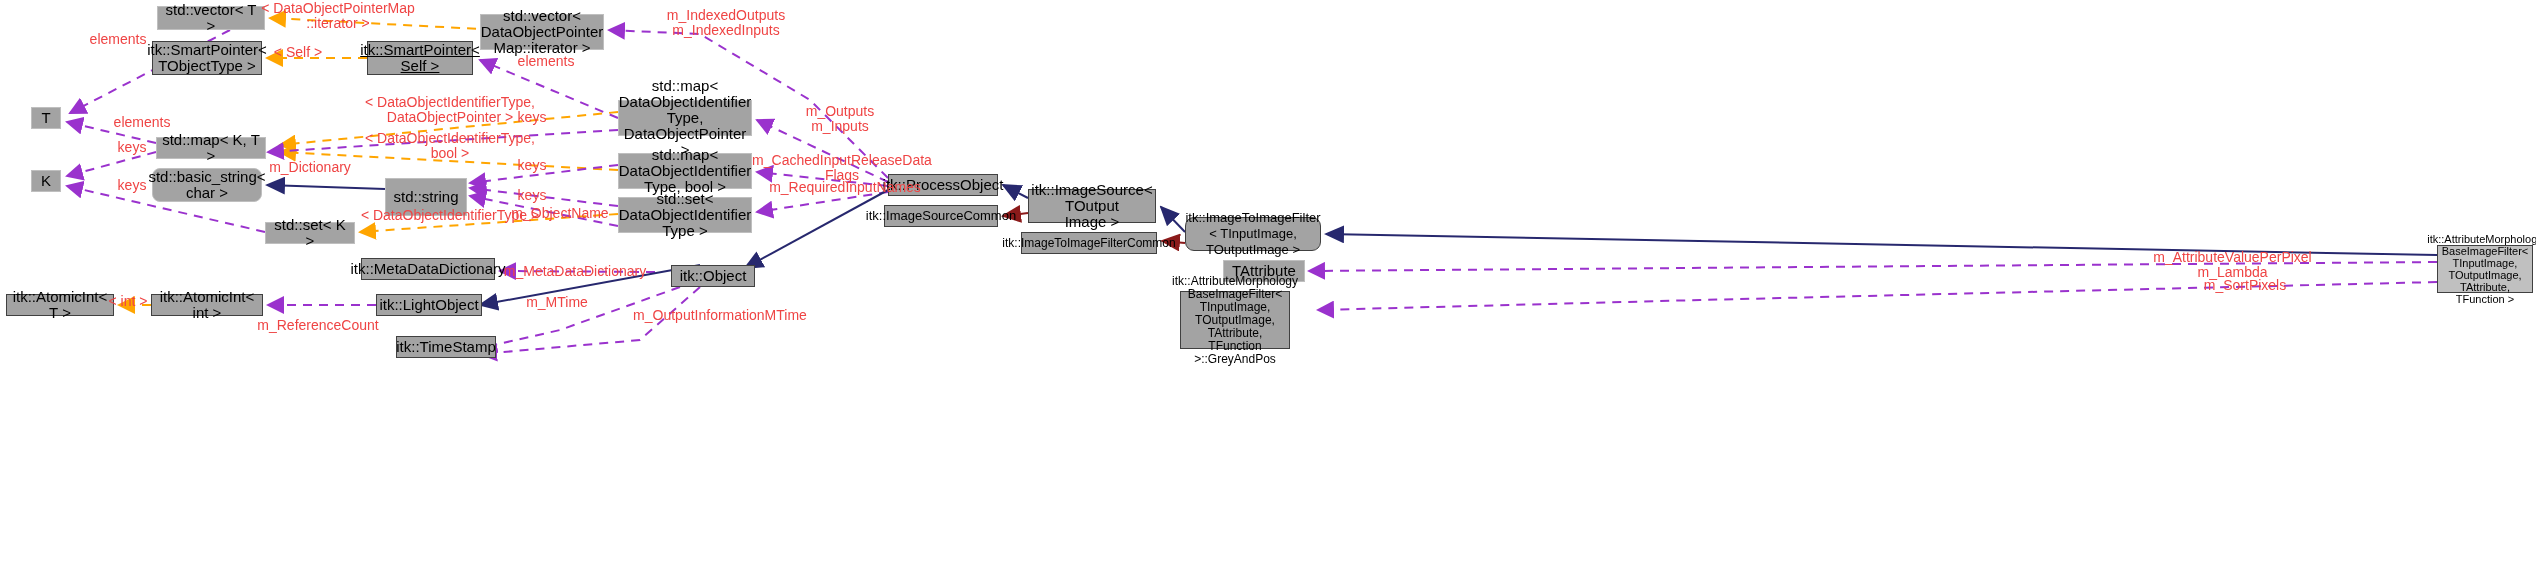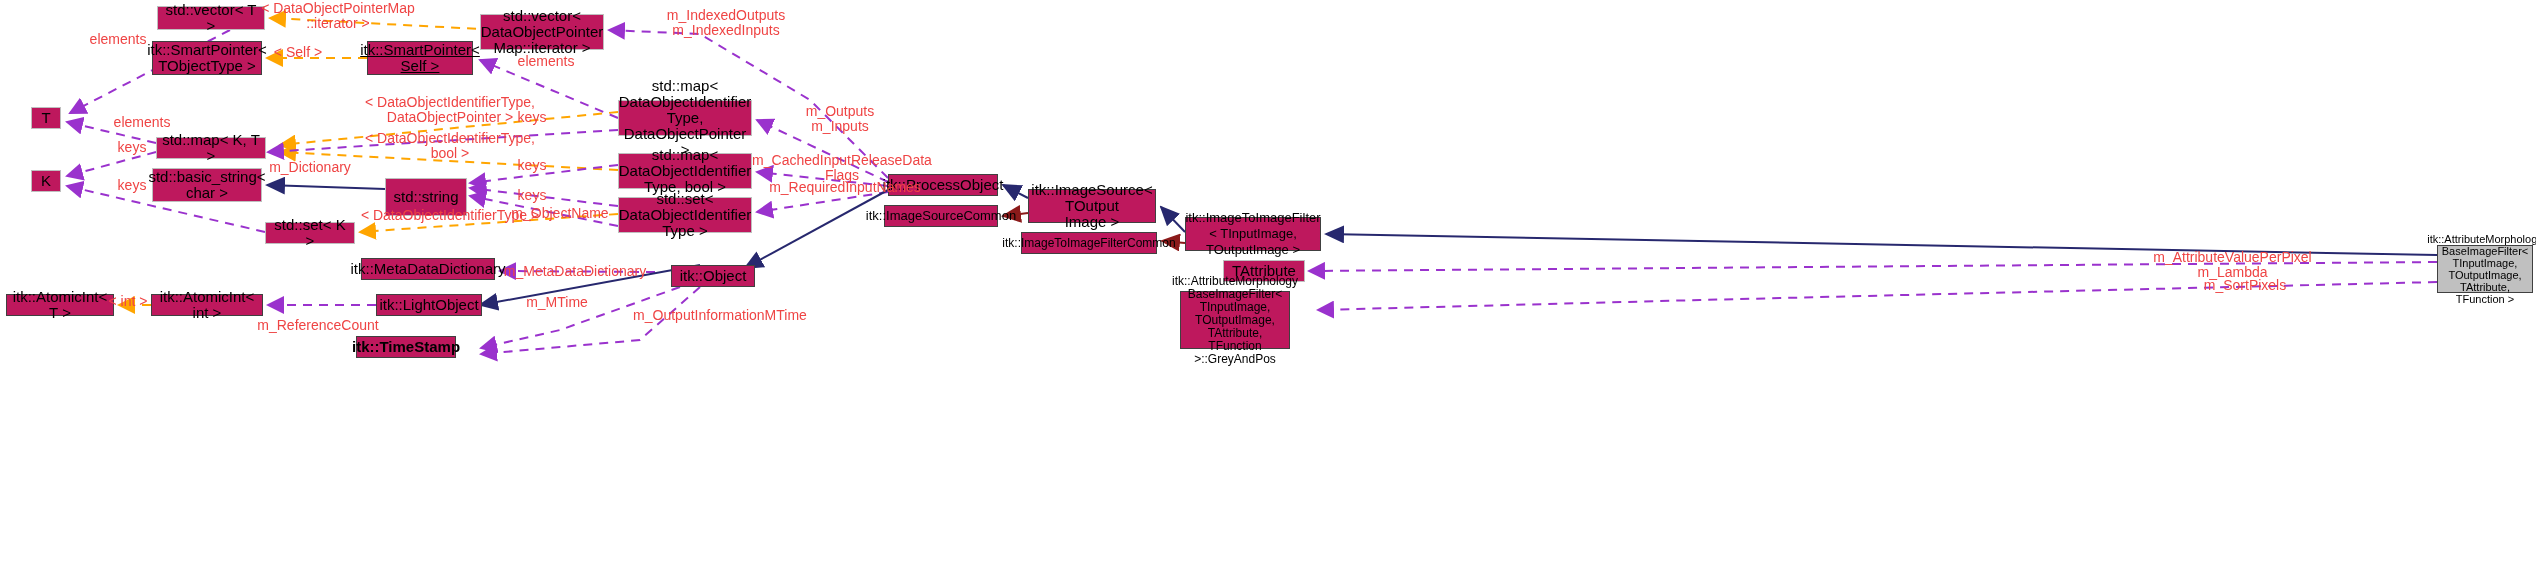--- a/index.html
+++ b/index.html
@@ -1,21 +1,21 @@
 <!DOCTYPE html>
 <html><head>
 <meta charset="utf-8">
 <style>
   html,body{margin:0;padding:0;background:#ffffff;}
   body{font-family:"Liberation Sans","DejaVu Sans",sans-serif;}
   #canvas{position:relative;width:2536px;height:576px;background:#ffffff;overflow:hidden;}
   svg#edges{position:absolute;left:0;top:0;width:2536px;height:576px;pointer-events:none;}
 
   .node{position:absolute;box-sizing:border-box;display:flex;align-items:center;justify-content:center;
-        text-align:center;background:#be185d;font-size:15px;line-height:16px;color:#000000;
+        text-align:center;background:#a3a3a3;font-size:15px;line-height:16px;color:#000000;
         padding:2px 4px;white-space:pre-line;}
   
   .n-light{border:1px solid #bfbfbf;}
   
   .n-dark{border:1.6px solid #404040;}
   
   .n-focus{border:1.6px solid #404040;background:#c0c0c0;}
 
   .edge-label{position:absolute;font-size:14px;line-height:15px;color:#ef4444;text-align:center;
               white-space:pre-line;background:transparent;}
@@ -91,42 +91,42 @@
   <div class="node n-light" style="left:157px;top:6px;width:108px;height:24px;">std::vector&lt; T &gt;</div>
   <div class="node n-light" style="left:480px;top:14px;width:124px;height:36px;">std::vector&lt; DataObjectPointer
 Map::iterator &gt;</div>
   <div class="node n-dark" style="left:152px;top:41px;width:110px;height:34px;">itk::SmartPointer&lt;
 TObjectType &gt;</div>
   <div class="node n-dark" style="left:367px;top:41px;width:106px;height:34px;text-decoration:underline;">itk::SmartPointer&lt;
 Self &gt;</div>
   <div class="node n-light" style="left:31px;top:107px;width:30px;height:22px;">T</div>
   <div class="node n-light" style="left:156px;top:137px;width:110px;height:22px;">std::map&lt; K, T &gt;</div>
   <div class="node n-light" style="left:31px;top:170px;width:30px;height:22px;">K</div>
-  <div class="node n-light" style="left:152px;top:168px;width:110px;height:34px;">std::basic_string&lt;
+  <div class="node n-light" style="left:152px;top:168px;width:110px;height:34px;border-radius:8px;">std::basic_string&lt;
 char &gt;</div>
   <div class="node n-light" style="left:385px;top:178px;width:82px;height:38px;">std::string</div>
   <div class="node n-light" style="left:265px;top:222px;width:90px;height:22px;">std::set&lt; K &gt;</div>
   <div class="node n-light" style="left:618px;top:100px;width:134px;height:36px;">std::map&lt; DataObjectIdentifier
 Type, DataObjectPointer &gt;</div>
   <div class="node n-light" style="left:618px;top:153px;width:134px;height:36px;">std::map&lt; DataObjectIdentifier
 Type, bool &gt;</div>
   <div class="node n-light" style="left:618px;top:197px;width:134px;height:36px;">std::set&lt; DataObjectIdentifier
 Type &gt;</div>
   <div class="node n-dark" style="left:361px;top:258px;width:134px;height:22px;">itk::MetaDataDictionary</div>
   <div class="node n-dark" style="left:655px;top:265px;width:84px;height:22px;margin-left:16px;">itk::Object</div>
   <div class="node n-dark" style="left:6px;top:294px;width:108px;height:22px;">itk::AtomicInt&lt; T &gt;</div>
   <div class="node n-dark" style="left:151px;top:294px;width:112px;height:22px;">itk::AtomicInt&lt; int &gt;</div>
   <div class="node n-dark" style="left:376px;top:294px;width:106px;height:22px;">itk::LightObject</div>
-  <div class="node n-dark" style="left:356px;top:336px;width:100px;height:22px;font-weight:bold;">itk::TimeStamp</div>
+  <div class="node n-dark" style="left:396px;top:336px;width:100px;height:22px;">itk::TimeStamp</div>
   <div class="node n-dark" style="left:888px;top:174px;width:110px;height:22px;">itk::ProcessObject</div>
   <div class="node n-dark" style="left:884px;top:205px;width:114px;height:22px;font-size:13px;">itk::ImageSourceCommon</div>
   <div class="node n-dark" style="left:1028px;top:189px;width:128px;height:34px;">itk::ImageSource&lt; TOutput
 Image &gt;</div>
   <div class="node n-dark" style="left:1021px;top:232px;width:136px;height:22px;font-size:12px;">itk::ImageToImageFilterCommon</div>
-  <div class="node n-dark" style="left:1185px;top:217px;width:136px;height:34px;font-size:13px;">itk::ImageToImageFilter
+  <div class="node n-dark" style="left:1185px;top:217px;width:136px;height:34px;font-size:13px;border-radius:9px;">itk::ImageToImageFilter
 &lt; TInputImage, TOutputImage &gt;</div>
   <div class="node n-light" style="left:1223px;top:260px;width:82px;height:22px;">TAttribute</div>
   <div class="node n-dark" style="left:1180px;top:291px;width:110px;height:58px;font-size:12px;line-height:13px;">itk::AttributeMorphology
 BaseImageFilter&lt; TInputImage,
 TOutputImage, TAttribute,
 TFunction &gt;::GreyAndPos</div>
   <div class="node n-focus" style="left:2437px;top:245px;width:96px;height:48px;font-size:11px;line-height:12px;">itk::AttributeMorphology
 BaseImageFilter&lt; TInputImage,
 TOutputImage, TAttribute,
 TFunction &gt;</div>

